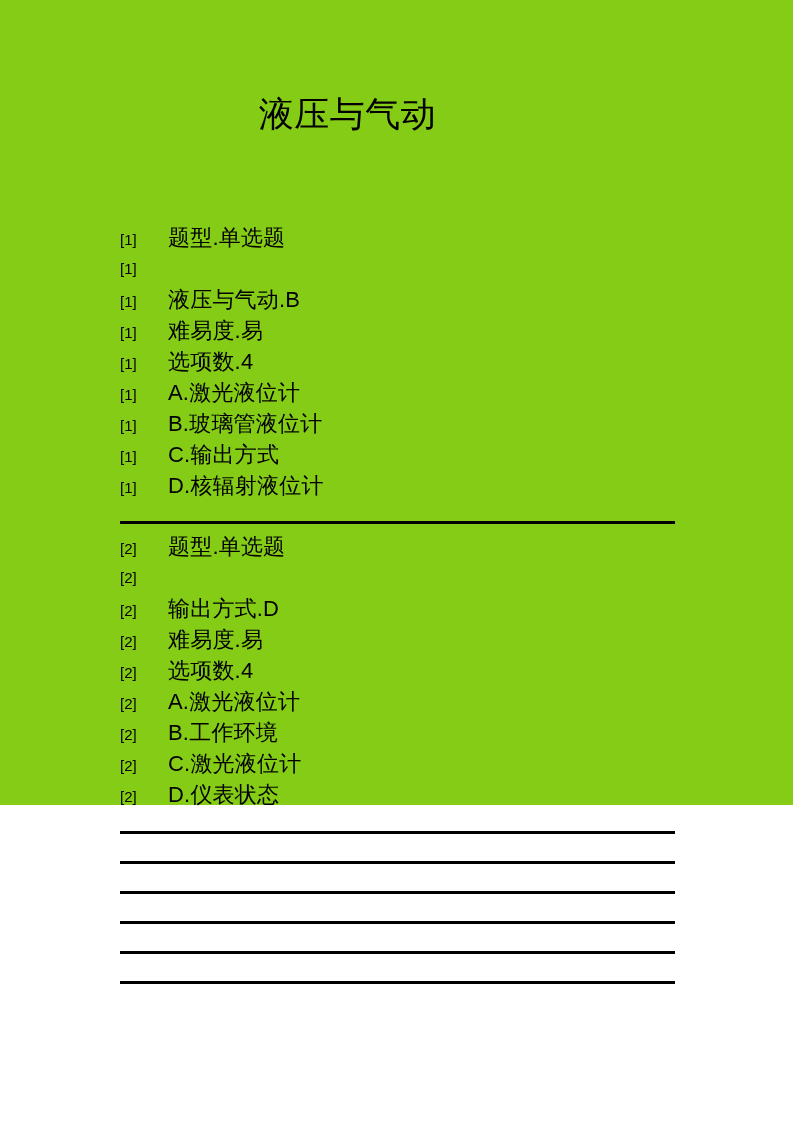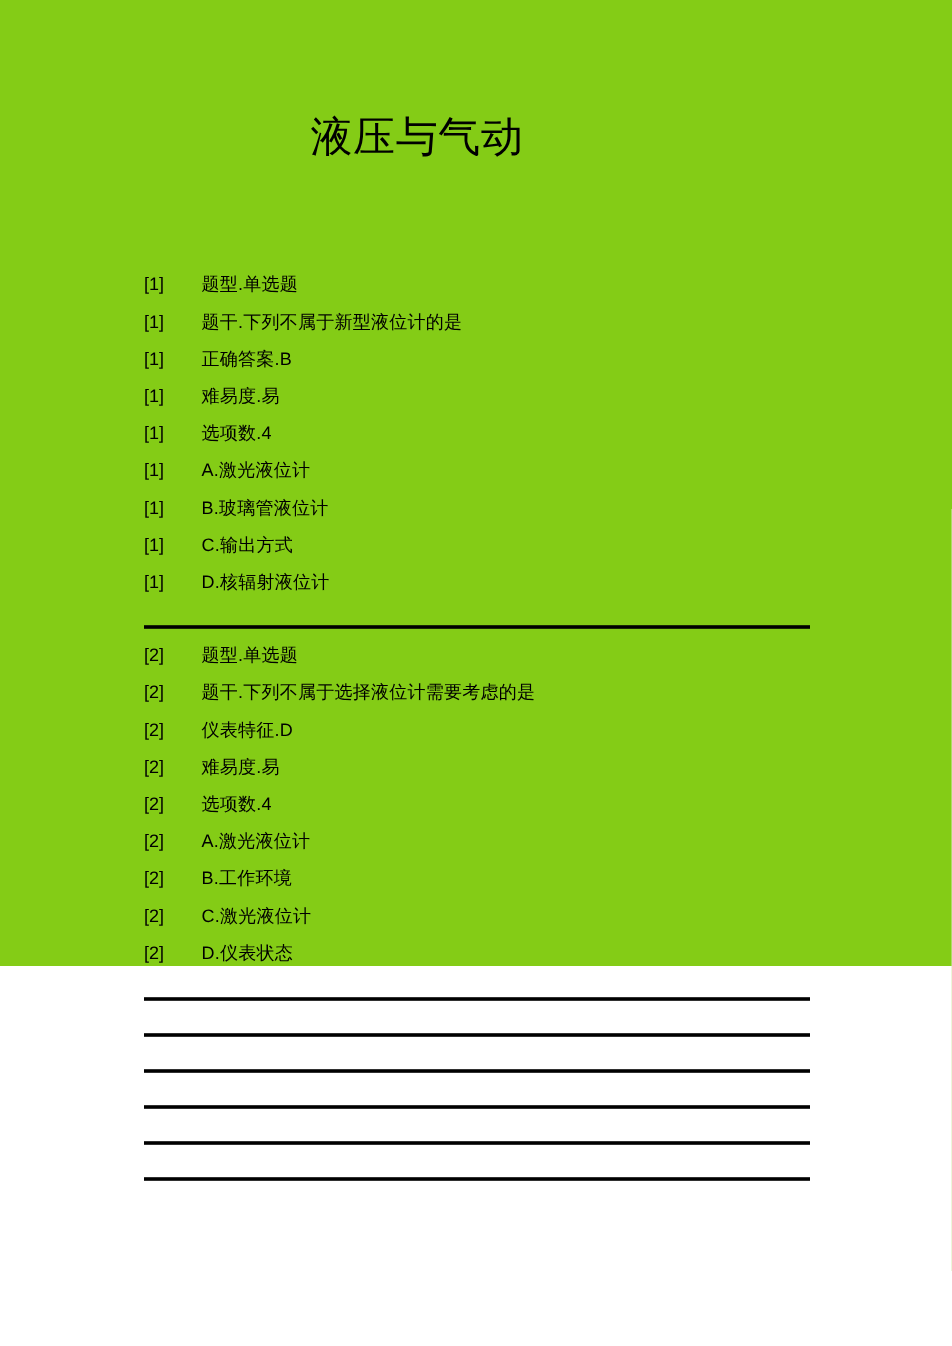--- a/index.html
+++ b/index.html
@@ -61,21 +61,21 @@
   }
   .qrow .tag {
     flex: 0 0 auto;
     width: 48px;
     font-size: 15px;
     font-family: "Liberation Sans", "DejaVu Sans", sans-serif;
     color: #000000;
   }
   .qrow .txt {
     flex: 0 0 auto;
-    font-size: 15px;
+    font-size: 22px;
     font-family: "Liberation Sans", "DejaVu Sans", sans-serif;
     color: #000000;
     letter-spacing: 0.2px;
     text-align: right;
   }
 
   
   .section-rule {
     position: absolute;
     left: 120px;
@@ -110,26 +110,25 @@
 
   <div class="qblock" id="qblock-1">
 
     <div class="qrow">
       <span class="tag">[1]</span>
       <span class="txt">题型.单选题</span>
     </div>
 
     <div class="qrow">
       <span class="tag">[1]</span>
-      <span class="txt">题干.下列不属于新型液位计的是</span>
-    </div>
-
-    <div class="qrow">
-      <span class="tag">[1]</span>
-      <span class="txt">正确答案.B</span>
+    </div>
+
+    <div class="qrow">
+      <span class="tag">[1]</span>
+      <span class="txt">液压与气动.B</span>
     </div>
 
     <div class="qrow">
       <span class="tag">[1]</span>
       <span class="txt">难易度.易</span>
     </div>
 
     <div class="qrow">
       <span class="tag">[1]</span>
       <span class="txt">选项数.4</span>
@@ -161,26 +160,25 @@
 
   <div class="qblock" id="qblock-2">
 
     <div class="qrow">
       <span class="tag">[2]</span>
       <span class="txt">题型.单选题</span>
     </div>
 
     <div class="qrow">
       <span class="tag">[2]</span>
-      <span class="txt">题干.下列不属于选择液位计需要考虑的是</span>
-    </div>
-
-    <div class="qrow">
-      <span class="tag">[2]</span>
-      <span class="txt">仪表特征.D</span>
+    </div>
+
+    <div class="qrow">
+      <span class="tag">[2]</span>
+      <span class="txt">输出方式.D</span>
     </div>
 
     <div class="qrow">
       <span class="tag">[2]</span>
       <span class="txt">难易度.易</span>
     </div>
 
     <div class="qrow">
       <span class="tag">[2]</span>
       <span class="txt">选项数.4</span>

